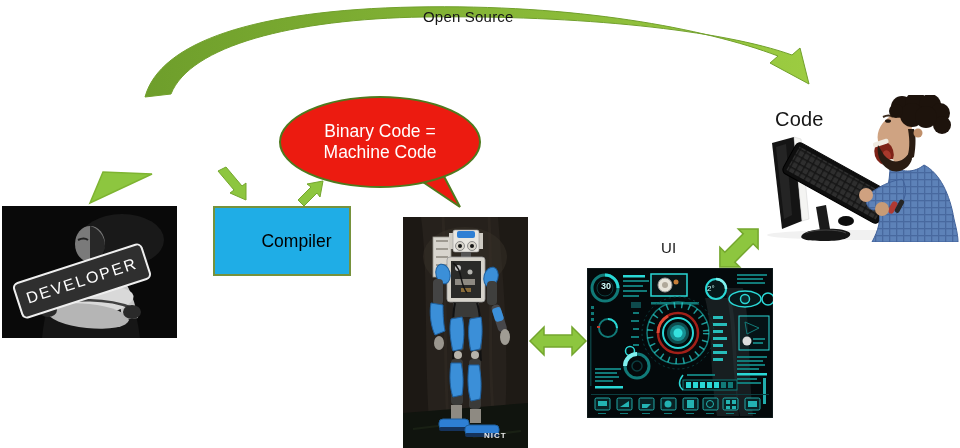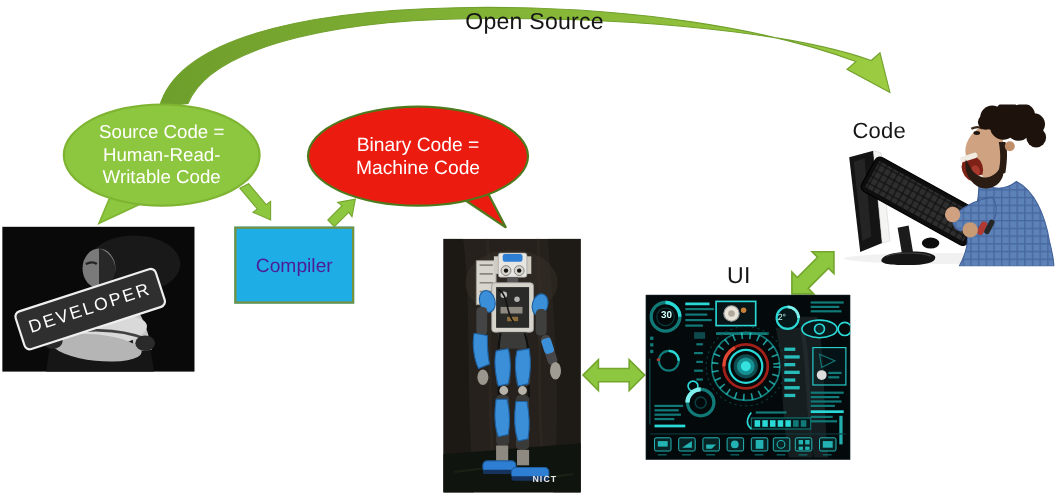--- a/index.html
+++ b/index.html
@@ -1,29 +1,29 @@
 <!DOCTYPE html>
 <html><head>
 <meta charset="utf-8">
 <style>
   html,body{margin:0;padding:0;background:#ffffff;}
   .canvas{position:relative;width:960px;height:448px;background:#ffffff;overflow:hidden;
           font-family:"Liberation Sans", sans-serif;}
   .abs{position:absolute;}
   .layer{position:absolute;left:0;top:0;width:960px;height:448px;}
-  .diagram-label{position:absolute;color:#161616;font-size:21px;letter-spacing:.2px;}
+  .diagram-label{position:absolute;color:#161616;font-size:15px;letter-spacing:.2px;}
   .bubble{position:absolute;border-radius:50%;display:flex;align-items:center;justify-content:center;
           text-align:center;color:#fff;line-height:1.22;}
   .bubble-green{left:57px;top:94px;width:176px;height:90px;background:#8DC63F;border:2px solid #7EB431;
                 font-size:17px;}
   .bubble-red{left:279px;top:96px;width:198px;height:88px;background:#EC1B10;border:2.5px solid #4E7A1E;
               font-size:17.5px;}
   .compiler-box{position:absolute;left:213px;top:206px;width:105px;height:66px;background:#1FADE6;
                 border:2px solid #76923C;display:flex;align-items:center;justify-content:center;
-                color:#4c1d95;font-size:17.5px;}
+                color:#000000;font-size:17.5px;padding-left:29px;}
   .badge{position:absolute;left:14px;top:262px;width:132px;height:34px;transform:rotate(-18deg);
          background:#2f2f2f;border:2px solid #efefef;border-radius:6px;display:flex;align-items:center;
          justify-content:center;color:#fff;font-size:16px;letter-spacing:2px;}
   .nict{position:absolute;left:484px;top:431px;color:#e9e9e9;font-size:8px;
         font-weight:bold;letter-spacing:1px;}
   .hud-num{position:absolute;color:#CFFDFB;font-weight:bold;text-align:left;}
   .hud-30{left:601px;top:281px;width:20px;font-size:9px;}
   .hud-temp{left:707px;top:284px;width:20px;font-size:8px;color:#BFF6F4;font-weight:normal;}
   .lbl-open{left:423px;top:8px;}
   .lbl-ui{left:661px;top:239px;}
@@ -56,27 +56,20 @@
 
     <g transform="translate(739,248) rotate(-45)">
       <polygon points="-27,0 -13,-14 -13,-7 13,-7 13,-14 27,0 13,14 13,7 -13,7 -13,14" fill="#8DC63F" stroke="#74A62E" stroke-width="1.5"></polygon>
     </g>
   </svg>
 
   <div class="diagram-label lbl-open">Open Source</div>
   <div class="diagram-label lbl-ui">UI</div>
   <div class="diagram-label lbl-user">Code</div>
 
-  <div class="bubble bubble-green">
-    <div>
-      <span>Source Code =</span><br>
-      <span>Human-Read-</span><br>
-      <span>Writable Code</span>
-    </div>
-  </div>
 
   <div class="bubble bubble-red">
     <div>
       <span>Binary Code =</span><br>
       <span>Machine Code</span>
     </div>
   </div>
 
   <div class="compiler-box">
     <span>Compiler</span>

